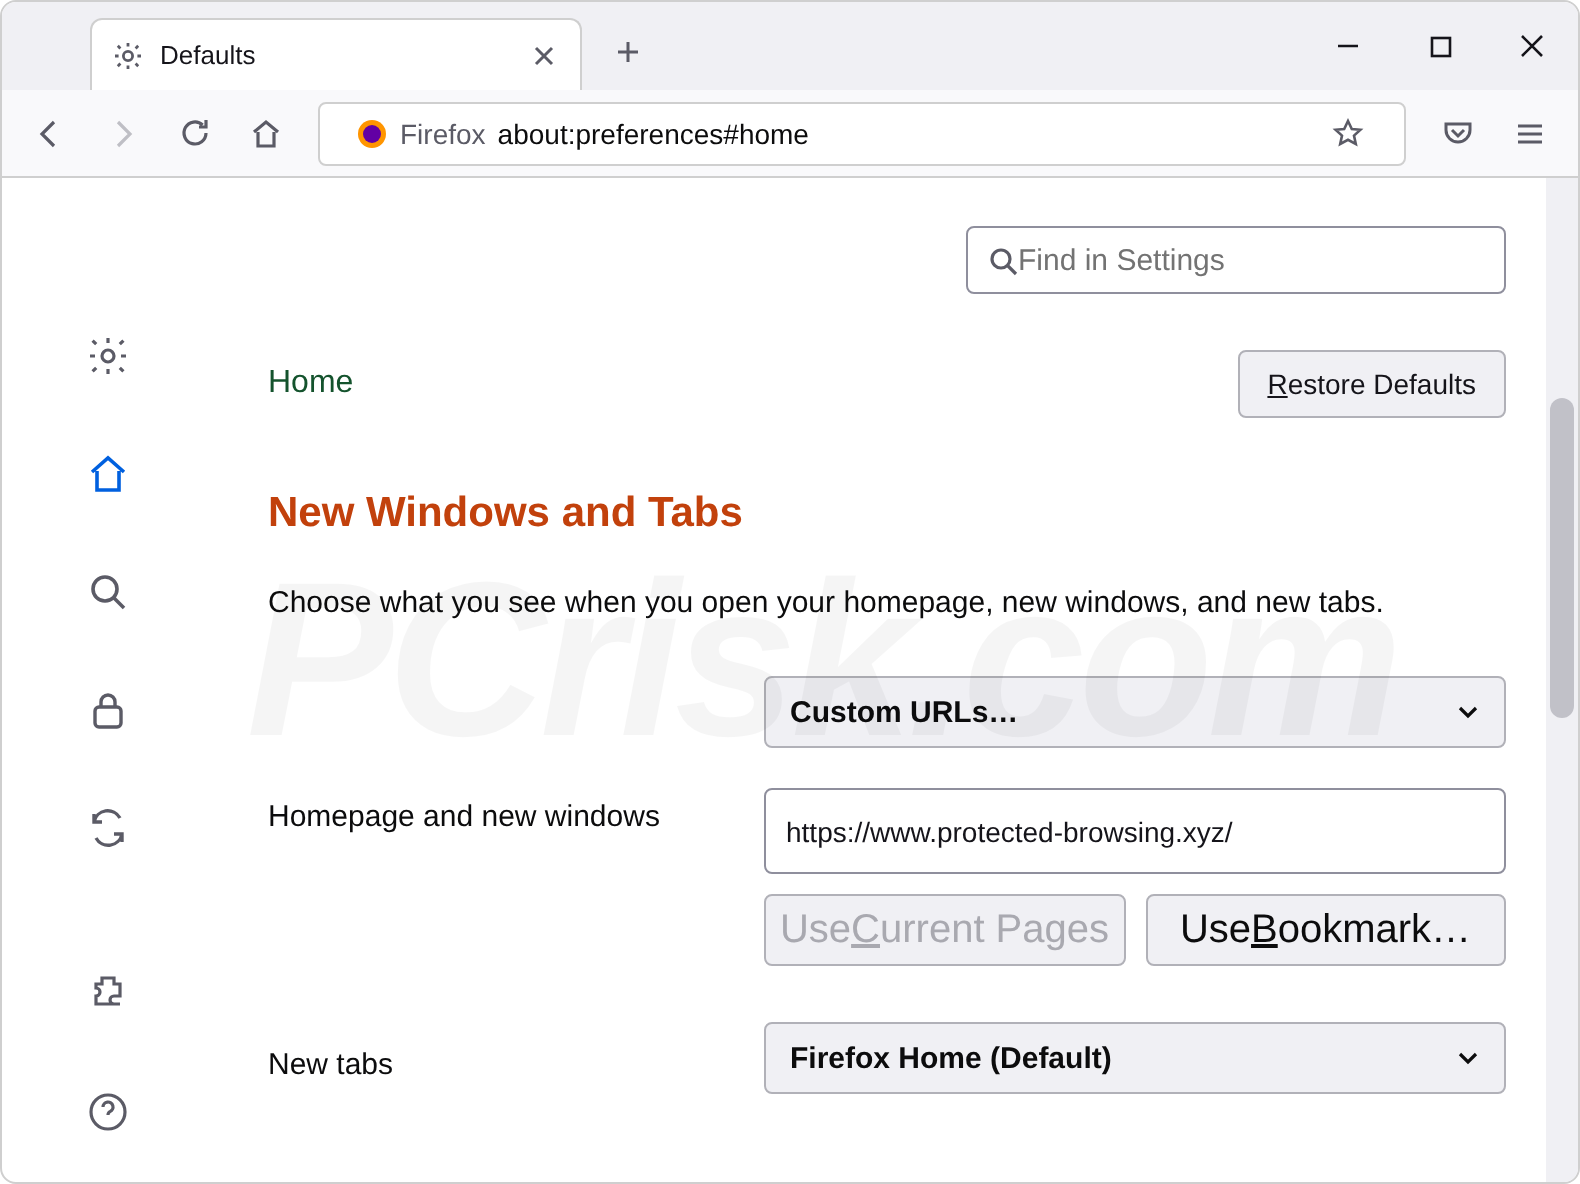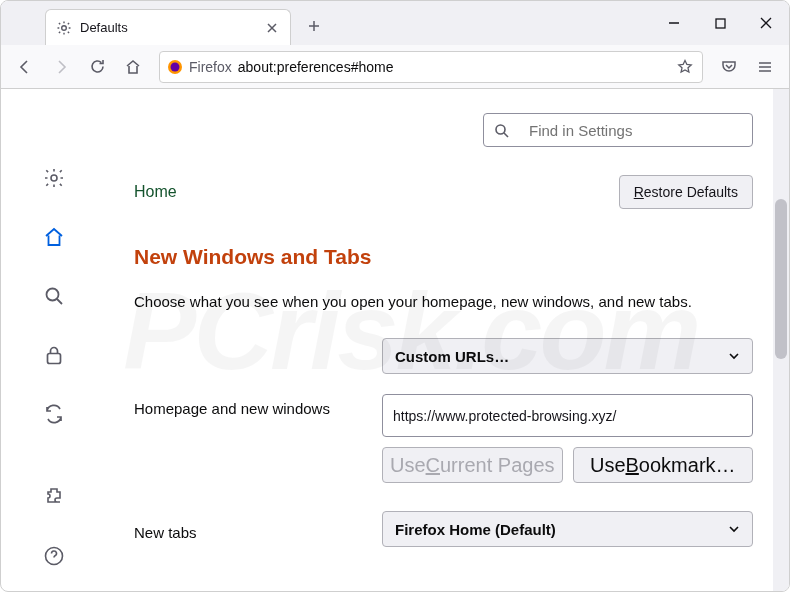--- a/index.html
+++ b/index.html
@@ -13,34 +13,34 @@
 .tab { margin-left:44px; height:36px; background:#fff; border:1px solid #cfcfcf; border-bottom:none; border-radius:6px 6px 0 0; width:246px; display:flex; align-items:center; padding:0 10px; gap:8px; font-size:13px; color:#15141a; }
 .tab .tab-close { margin-left:auto; width:16px; height:16px; display:flex; align-items:center; justify-content:center; color:#5b5b66; cursor:pointer; }
 .newtab-btn { width:30px; height:30px; margin:0 0 4px 8px; display:flex; align-items:center; justify-content:center; color:#5b5b66; border-radius:4px; }
 .win-controls { margin-left:auto; display:flex; height:44px; }
 .win-btn { width:46px; display:flex; align-items:center; justify-content:center; color:#15141a; }
 
 
 .toolbar { height:44px; background:#f9f9fb; border-bottom:1px solid #cfcfcf; display:flex; align-items:center; padding:0 8px; gap:4px; }
 .tool-btn { width:32px; height:32px; border-radius:4px; display:flex; align-items:center; justify-content:center; color:#5b5b66; }
 .tool-btn.disabled { color:#bfbfc5; }
-.urlbar { flex:1; height:32px; background:#fff; border:1px solid #cfcfcf; border-radius:4px; margin:0 6px; display:flex; align-items:center; padding:0 7px; gap:6px; font-size:14px; }
+.urlbar { flex:1; height:32px; background:#fff; border:1px solid #cfcfcf; border-radius:4px; margin:0 6px; display:flex; align-items:center; padding:0 18px; gap:6px; font-size:14px; }
 .ff-logo-sm { width:16px; height:16px; }
 .urlbar .brand { color:#5b5b66; }
 .urlbar .url { color:#0c0c0d; flex:1; }
 .urlbar .star { color:#5b5b66; width:20px; display:flex; justify-content:center; }
 
 
 .content { flex:1; display:flex; position:relative; overflow:hidden; }
 .sidebar { width:105px; padding-top:72px; display:flex; flex-direction:column; align-items:center; gap:24px; }
 .side-item { width:36px; height:36px; display:flex; align-items:center; justify-content:center; color:#5b5b66; border-radius:4px; }
 .side-item.active { color:#0060df; }
 .main { flex:1; padding:24px 36px 0 28px; position:relative; overflow:hidden; }
 .search-row { display:flex; justify-content:flex-end; margin-bottom:28px; }
-.search-box { width:270px; height:34px; border:1px solid #8f8f9d; border-radius:4px; display:flex; align-items:center; padding:3px 10px; gap:20px; color:#737373; font-size:15px; }
+.search-box { width:270px; height:34px; border:1px solid #8f8f9d; border-radius:4px; display:flex; align-items:center; padding:3px 10px; gap:0; color:#737373; font-size:15px; }
 .search-box svg { color:#5b5b66; }
 .page-header { display:flex; align-items:center; justify-content:space-between; margin-bottom:36px; }
 .page-header h1 { font-size:16px; font-weight:400; color:#14532d; }
 .restore-btn { height:34px; padding:0 14px; background:#f0f0f4; border:1px solid #b1b1b8; border-radius:4px; font-size:14px; color:#15141a; display:flex; align-items:center; }
 .section-title { font-size:21px; font-weight:600; color:#c2410c; margin-bottom:24px; }
 .section-desc { font-size:15px; color:#0c0c0d; margin-bottom:28px; }
 .form-row { display:flex; align-items:center; margin-bottom:10px; }
 .form-row.tall { margin-bottom:10px; align-items:flex-start; }
 .form-label { width:248px; font-size:15px; color:#0c0c0d; padding-top:6px; }
 .form-ctrl { flex:1; }

